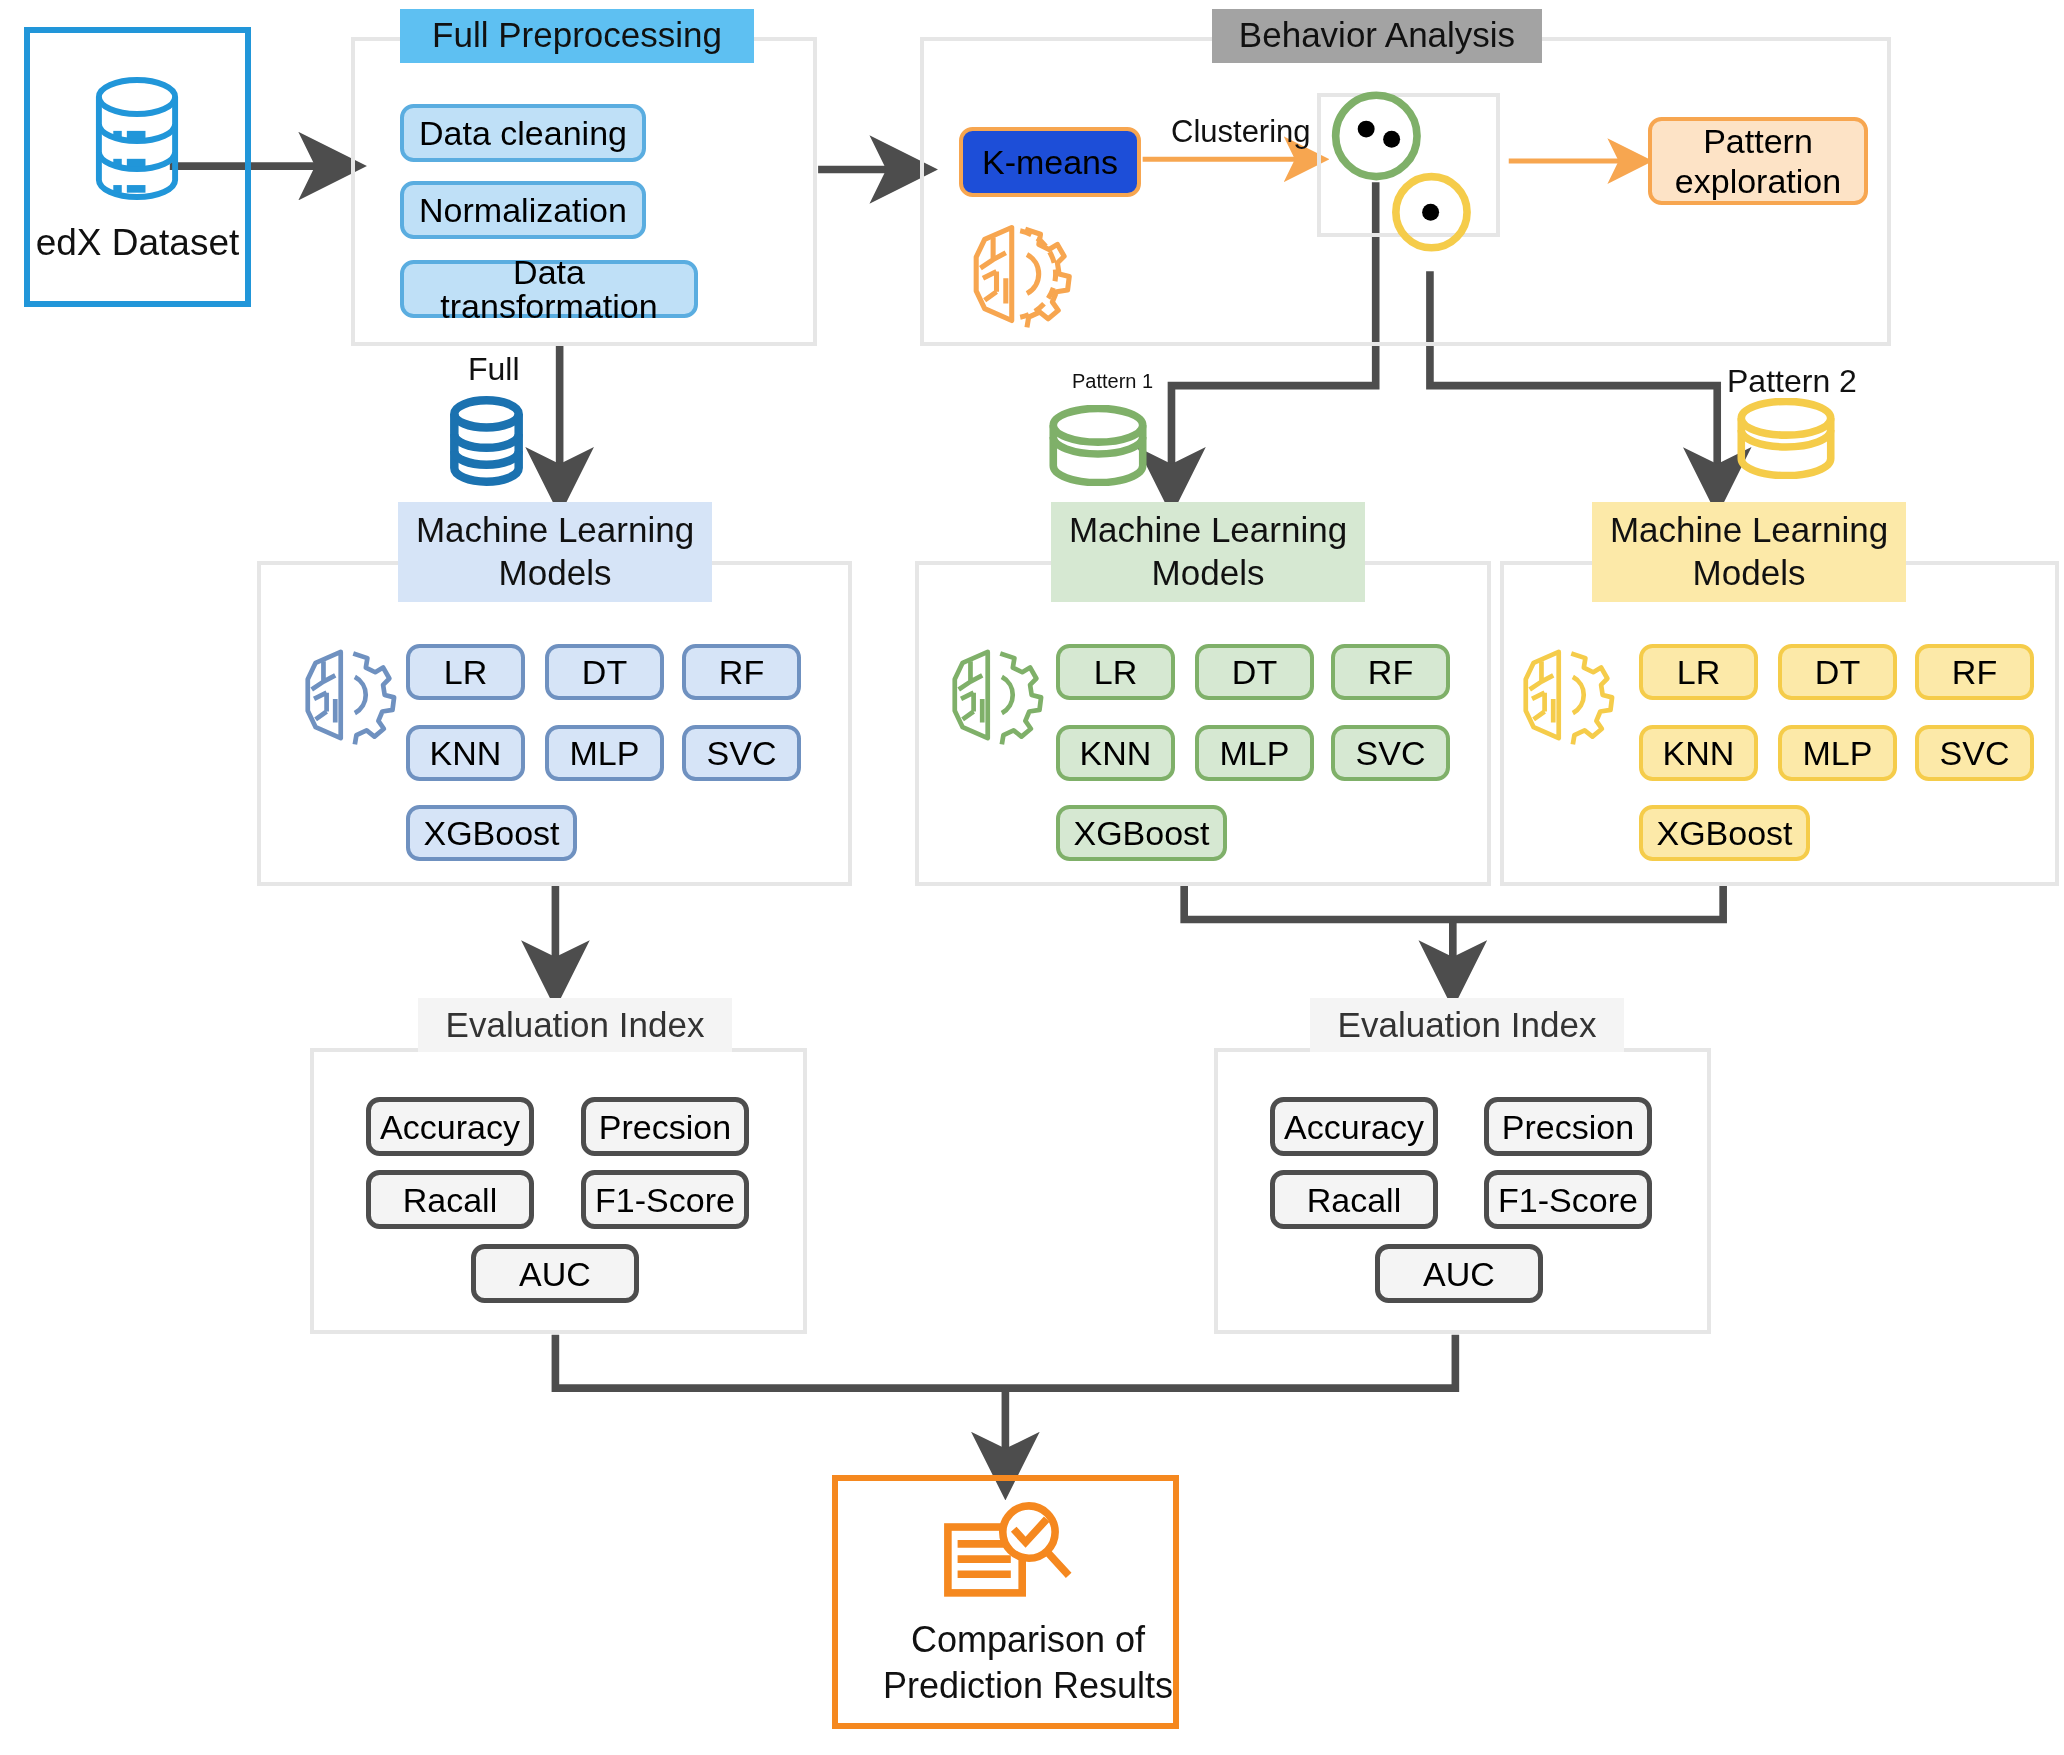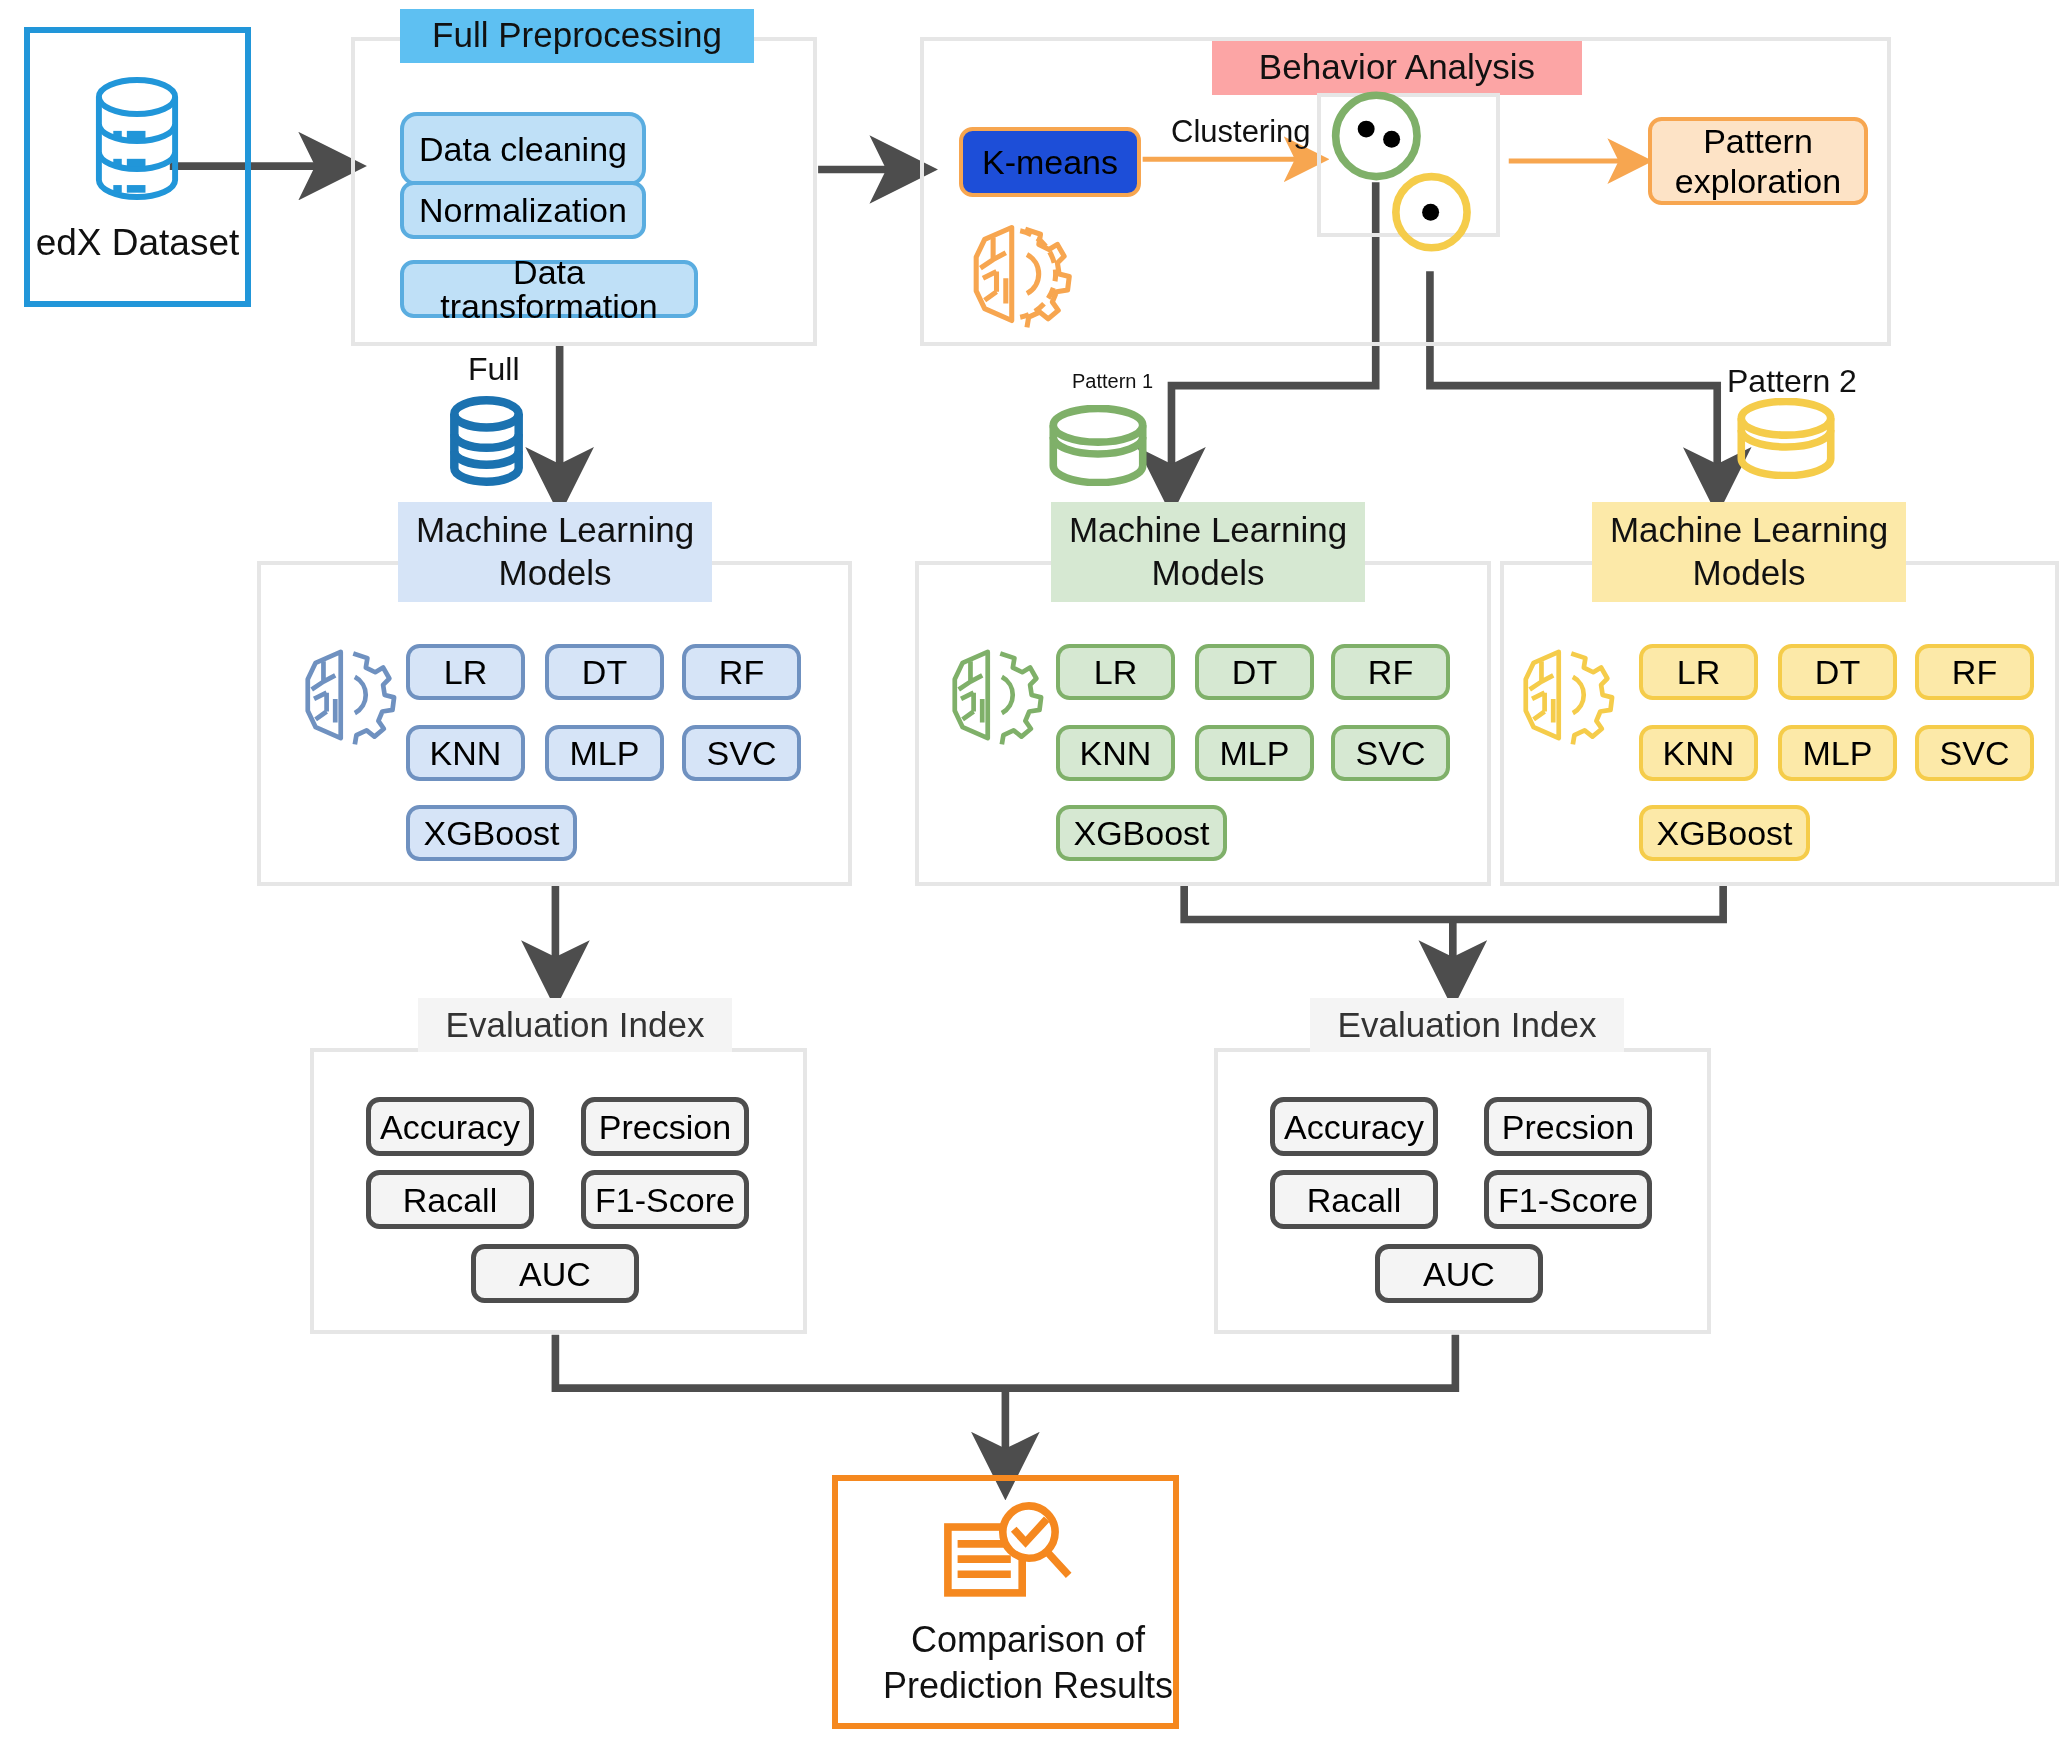--- a/index.html
+++ b/index.html
@@ -124,26 +124,26 @@
     <rect x="48" y="66" width="22" height="9" fill="#2196d9"></rect>
     <rect x="32" y="99" width="10" height="9" fill="#2196d9"></rect>
     <rect x="48" y="99" width="22" height="9" fill="#2196d9"></rect>
     <rect x="32" y="130" width="10" height="9" fill="#2196d9"></rect>
     <rect x="48" y="130" width="22" height="9" fill="#2196d9"></rect>
   </svg>
   <div class="abs" style="left:24px; top:222px; width:227px; text-align:center; font-size:37px; color:#111;">edX Dataset</div>
 
   <div class="panel" style="left:351px; top:37px; width:466px; height:309px;"></div>
   <div class="chip" style="left:400px; top:8.5px; width:354px; height:54px; background:#5ec0f2;">Full Preprocessing</div>
-  <div class="pill blue" style="left:400px; top:112px; width:246px; height:74px;border-radius:17px;">Data cleaning</div>
+  <div class="pill blue" style="left:400px; top:104px; width:246px; height:58px;">Data cleaning</div>
   <div class="pill blue" style="left:400px; top:181px; width:246px; height:58px;">Normalization</div>
   <div class="pill blue" style="left:400px; top:260px; width:298px; height:58px;">Data transformation</div>
 
   <div class="panel" style="left:920px; top:37px; width:971px; height:309px;"></div>
-  <div class="chip" style="left:1212px; top:8.5px; width:370px; height:54px; background:#fca5a5;margin-top:32px;">Behavior Analysis</div>
+  <div class="chip" style="left:1212px; top:8.5px; width:330px; height:54px; background:#a3a3a3;">Behavior Analysis</div>
 
   <div class="pill kmeans" style="left:959px; top:127px; width:182px; height:70px; border-color:#f7a650; background:#1d4ed8;">K-means</div>
   <div class="lbl" style="left:1171px; top:114px; font-size:31px;">Clustering</div>
 
   <svg class="abs" style="left:959px; top:219px; width:119px; height:110px;" viewBox="0 0 140 130">
     <g fill="none" stroke="#f7a650" stroke-width="6" stroke-linejoin="round">
       <path d="M62,10 L30,24 L20,45 L20,85 L30,106 L62,120 Z"></path>
       <path d="M40,22 L40,48 M40,48 L25,58 M40,48 L55,40 M28,70 L44,62 M44,62 L44,86 M44,86 L30,96 M55,70 L55,100"></path>
       <path d="M72,14 a52,52 0 0 1 0,102" stroke-dasharray="14 8"></path>
       <path d="M80,42 a26,26 0 0 1 0,46"></path>

